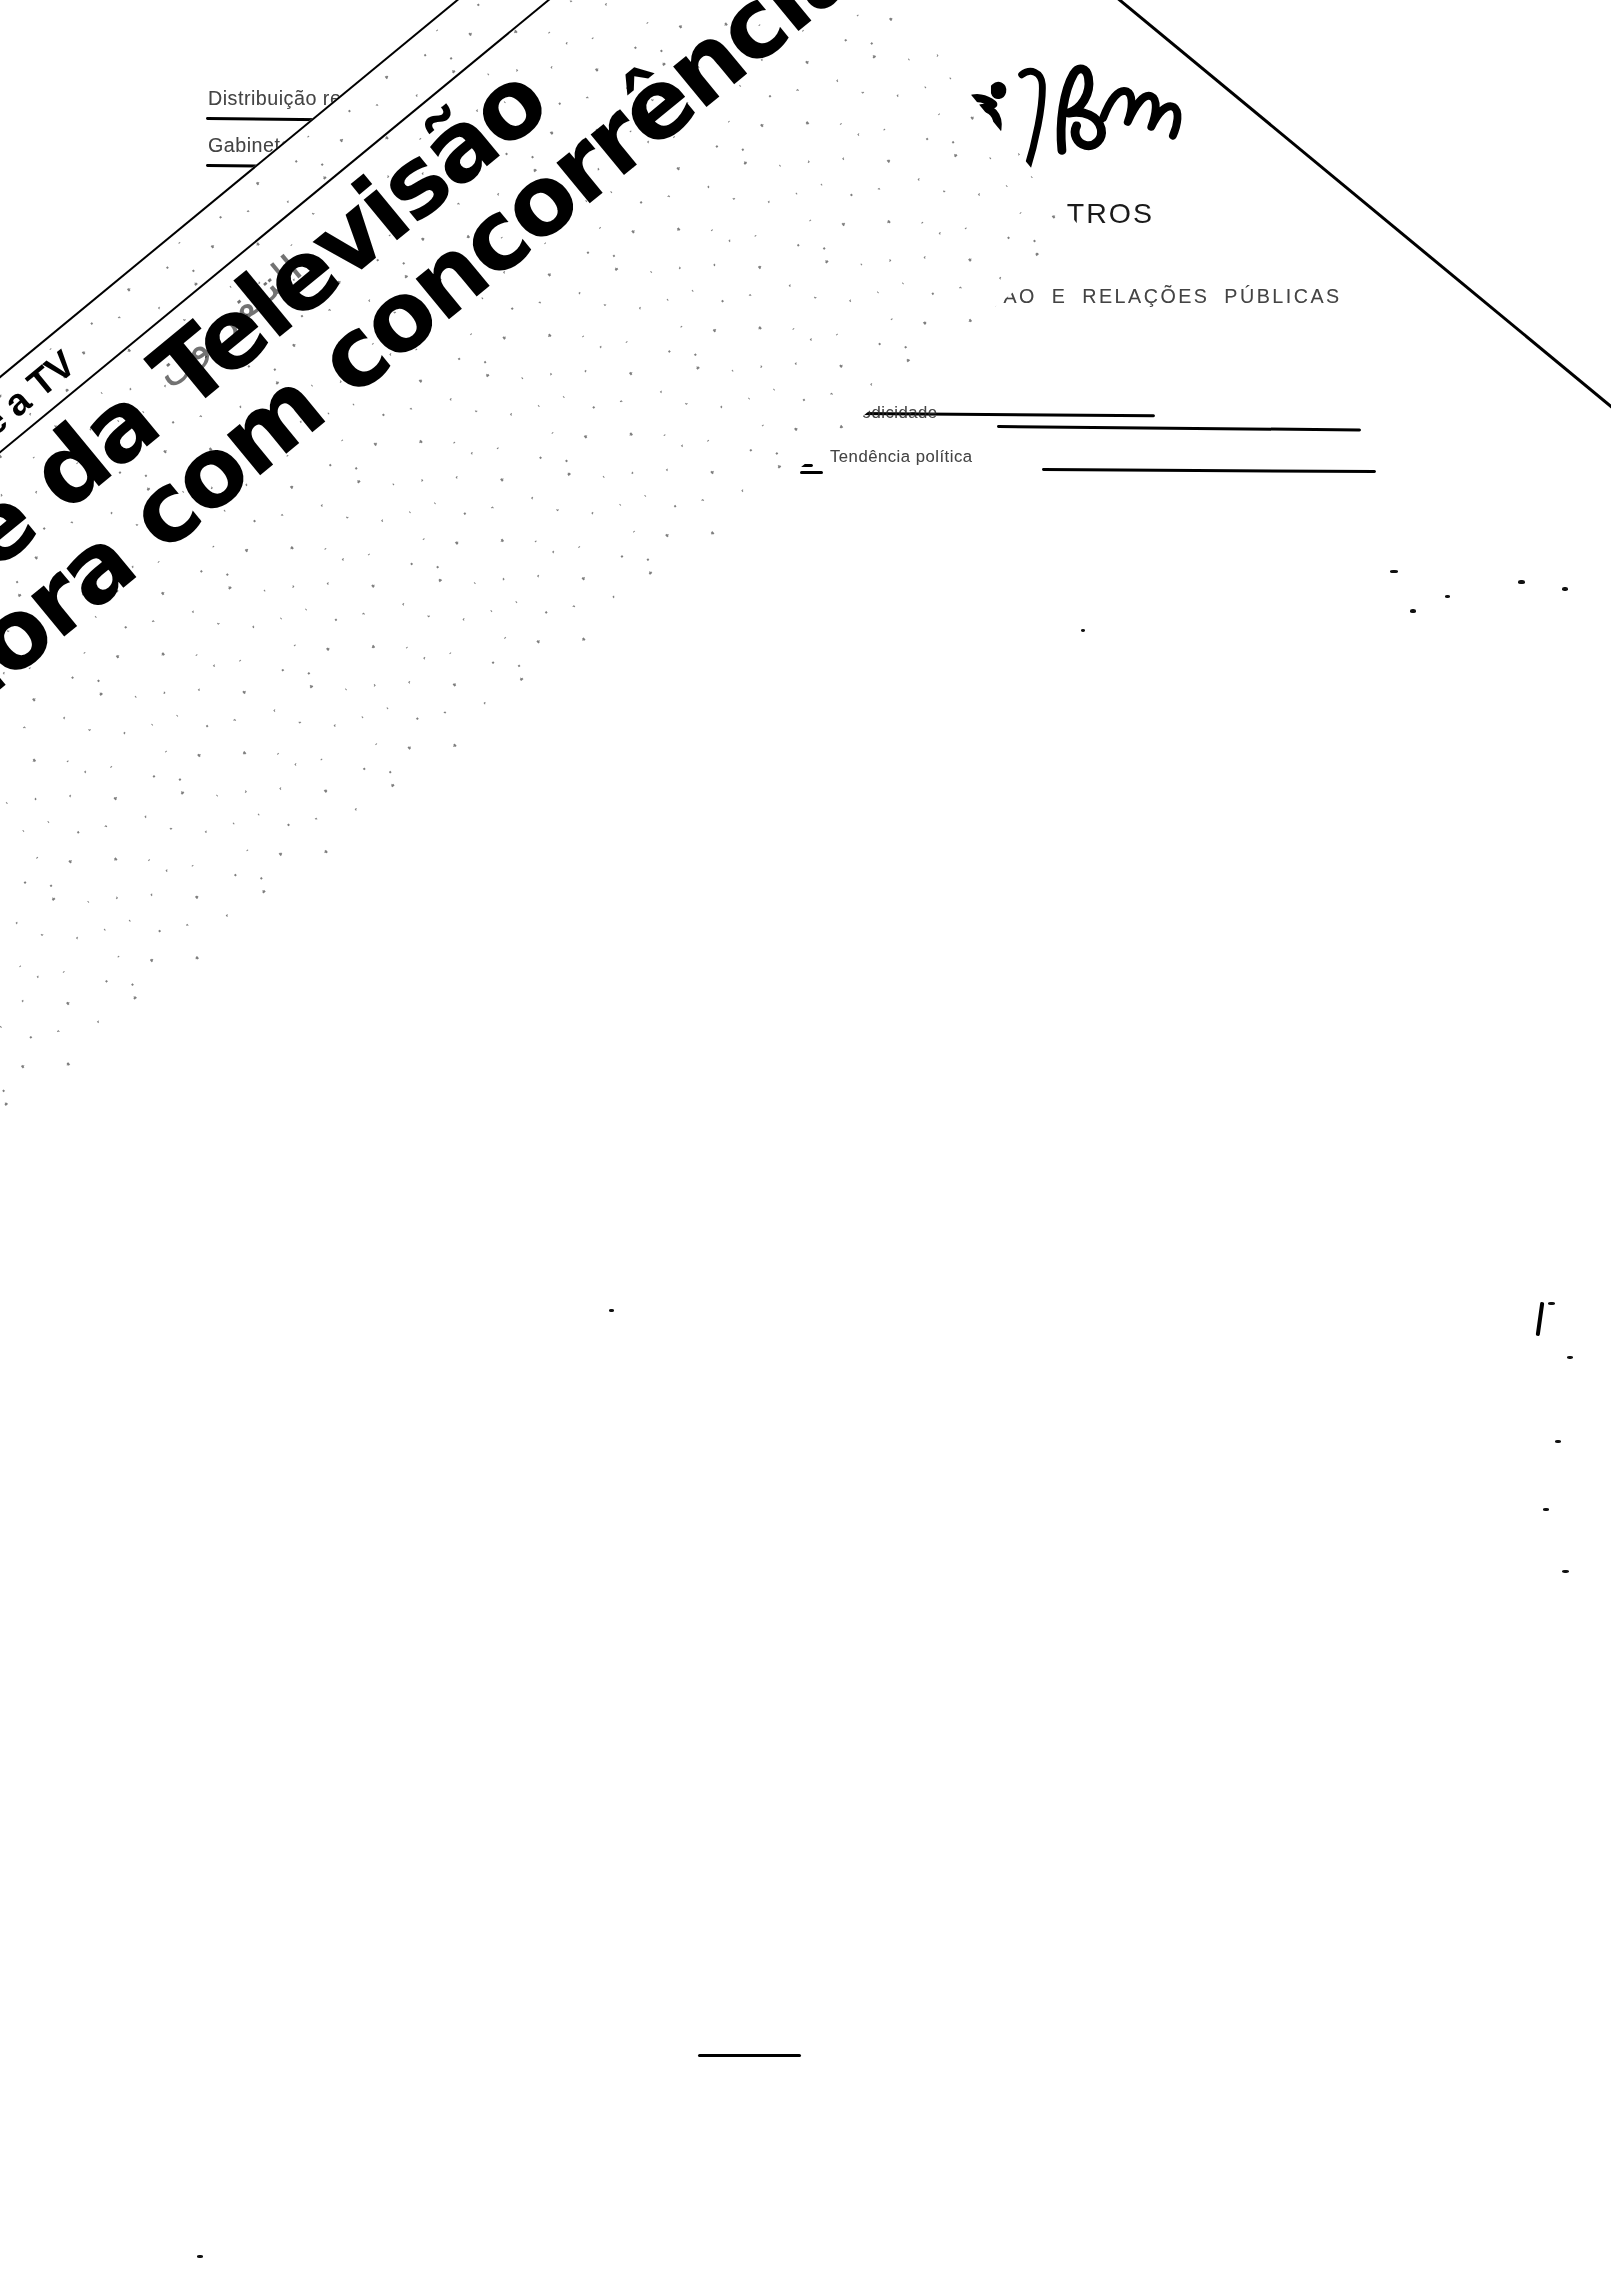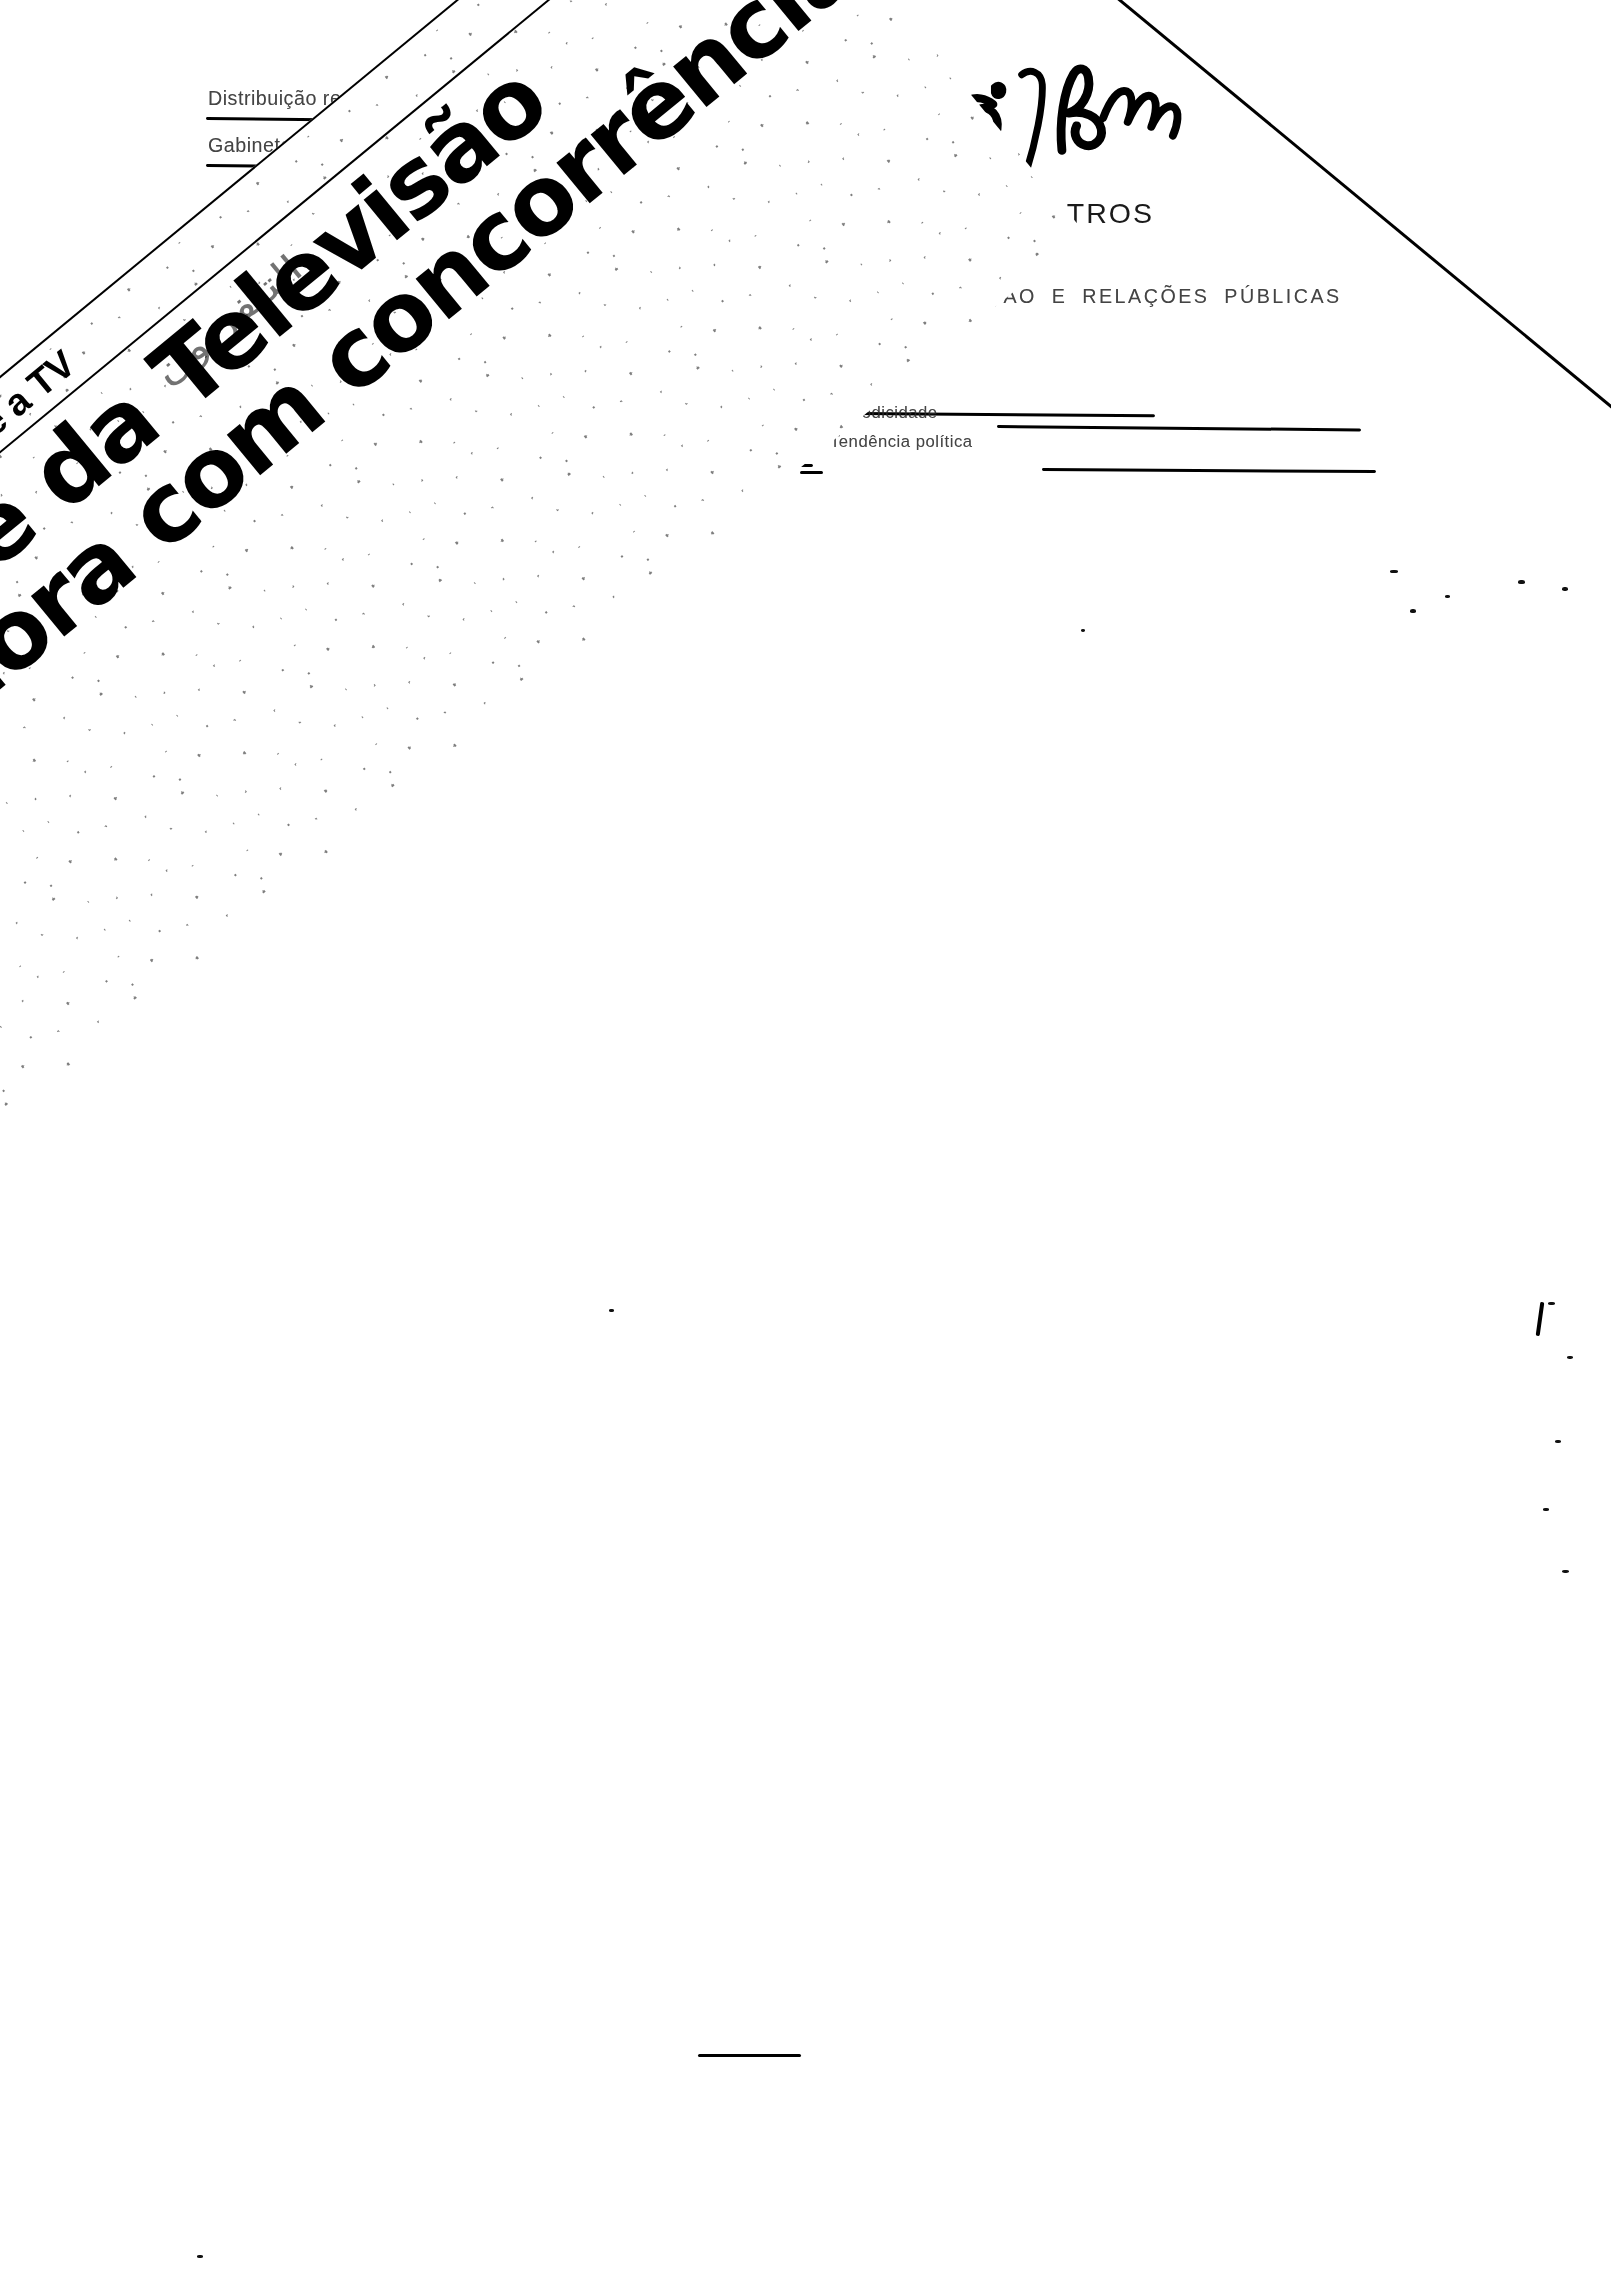--- a/index.html
+++ b/index.html
@@ -96,21 +96,21 @@
     font-size: 16.7px;
     letter-spacing: 1.5px;
     word-spacing: 2.9px;
   }
 
   
   #pub-label  { left: 212px;  top: 378px; font-size: 17.7px; }
   #dia-label  { left: 208px;  top: 436px; font-size: 17.7px; }
   #pag-label  { left: 506px; top: 436px; font-size: 16.7px; }
   #per-label  { left: 830px; top: 403px; font-size: 16.7px; }
-  #tend-label { left: 830px; top: 432px; font-size: 16.7px; }
+  #tend-label { left: 830px; top: 447px; font-size: 16.7px; }
 
   #pub-rule  { left: 349px;  top: 408px;  width: 806px; transform: rotate(0.45deg); transform-origin: left center; }
   #dia-rule  { left: 255px;  top: 459px;  width: 206px;  transform: rotate(0.3deg);  transform-origin: left center; }
   #pag-rule  { left: 602px; top: 463px;  width: 211px;  transform: rotate(0.3deg);  transform-origin: left center; }
   #per-rule  { left: 997px; top: 425px;  width: 364px;  transform: rotate(0.55deg); transform-origin: left center; }
   #tend-rule { left: 1042px; top: 468px;  width: 334px;  transform: rotate(0.35deg); transform-origin: left center; }
 
   #left-tick-a { left: 800px; top: 425px; width: 22.6px; }
   #left-tick-b { left: 800px; top: 471px; width: 22.6px; }
 

